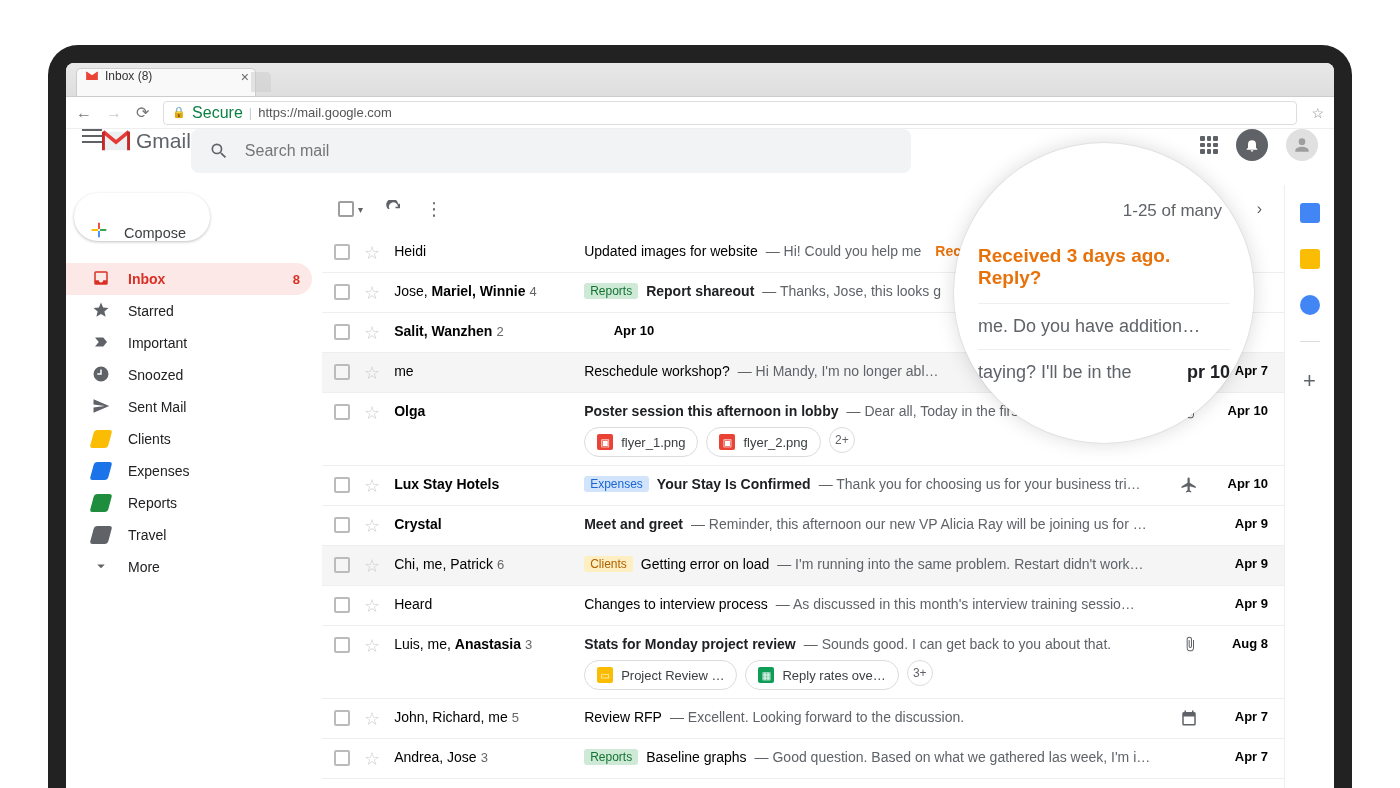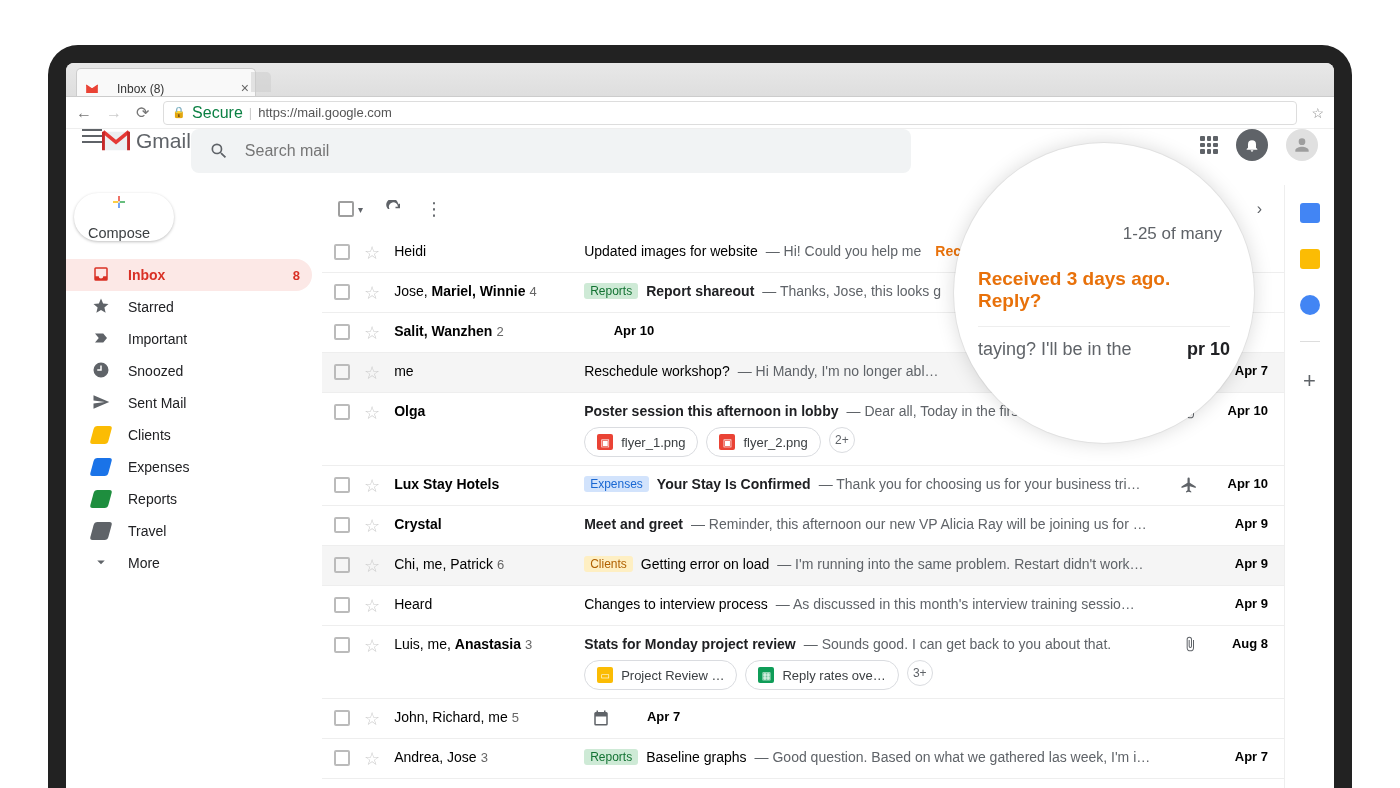--- a/index.html
+++ b/index.html
@@ -3,21 +3,21 @@
 <meta charset="utf-8">
 <style>
   * { box-sizing: border-box; margin: 0; padding: 0; }
   body { font-family: 'Helvetica Neue', Arial, sans-serif; background: #fff; overflow: hidden; height: 788px; width: 1400px; }
 
   .device-frame { position: absolute; top: 45px; left: 48px; right: 48px; bottom: 0; background: #222; border-radius: 30px 30px 0 0; padding: 18px 18px 0 18px; }
   .screen { background: #fff; height: 100%; border-radius: 8px 8px 0 0; overflow: hidden; position: relative; }
 
   
   .tabstrip { height: 34px; background: linear-gradient(#e8e8e8, #dedede); display: flex; align-items: flex-end; border-bottom: 1px solid #ccc; }
-  .tab { background: #f9f9f9; height: 28px; margin-left: 10px; width: 180px; border: 1px solid #ccc; border-bottom: none; border-radius: 5px 5px 0 0; display: flex; align-items: flex-end; padding: 0 8px; font-size: 12px; color: #333; position: relative; gap: 12px; }
+  .tab { background: #f9f9f9; height: 28px; margin-left: 10px; width: 180px; border: 1px solid #ccc; border-bottom: none; border-radius: 5px 5px 0 0; display: flex; align-items: flex-start; padding: 0 8px; font-size: 12px; color: #333; position: relative; }
   .tab .favicon { width: 14px; height: 14px; margin-right: 6px; display: flex; align-items: center; justify-content: center; }
   .tab .close { position: absolute; right: 6px; color: #666; font-size: 14px; }
   .tab-ghost { width: 20px; height: 20px; background: #ccc; opacity: .5; margin-left: -5px; border-radius: 0 5px 0 0; align-self: flex-end; margin-bottom: 4px; }
 
   .addrbar { height: 32px; display: flex; align-items: center; padding: 0 10px; gap: 14px; border-bottom: 1px solid #eee; }
   .nav-icon { color: #777; font-size: 16px; }
   .nav-icon.disabled { color: #ccc; }
   .omnibox { flex: 1; height: 24px; border: 1px solid #ddd; border-radius: 4px; display: flex; align-items: center; padding: 0 8px; font-size: 13px; gap: 6px; }
   .lock { color: #0b8043; font-size: 11px; }
   .secure-text { color: #0b8043; font-size: 16px; }
@@ -35,21 +35,21 @@
   .header-right { margin-left: auto; display: flex; align-items: center; gap: 18px; }
   .apps-grid { width: 18px; height: 18px; display: grid; grid-template-columns: repeat(3,1fr); gap: 2px; }
   .apps-grid span { background: #5f6368; border-radius: 1px; }
   .bell-circle { width: 32px; height: 32px; background: #5f6368; border-radius: 50%; display: flex; align-items: center; justify-content: center; color: #fff; }
   .avatar { width: 32px; height: 32px; background: #e0e0e0; border-radius: 50%; display: flex; align-items: center; justify-content: center; }
   .avatar svg { width: 20px; height: 20px; fill: #9e9e9e; }
 
   
   .gmail-body { display: flex; height: calc(100% - 122px); }
   .sidebar { width: 256px; padding-top: 8px; }
-  .compose-btn { display: inline-flex; align-items: center; gap: 14px; height: 48px; padding: 0 24px 0 14px; margin-left: 8px; border-radius: 24px; box-shadow: 0 1px 3px rgba(0,0,0,.25); background: #fff; font-size: 14.5px; color: #3c4043; cursor: pointer; flex-direction: column; }
+  .compose-btn { display: inline-flex; align-items: flex-end; gap: 14px; height: 48px; padding: 0 24px 0 14px; margin-left: 8px; border-radius: 24px; box-shadow: 0 1px 3px rgba(0,0,0,.25); background: #fff; font-size: 14.5px; color: #3c4043; cursor: pointer; }
   .plus-icon { width: 22px; height: 22px; }
   .nav { margin-top: 18px; }
   .nav-item { display: flex; align-items: center; height: 32px; padding: 0 12px 0 26px; gap: 18px; font-size: 14px; color: #202124; cursor: pointer; border-radius: 0 16px 16px 0; margin-right: 10px; }
   .nav-item.active { background: #fce8e6; color: #d93025; font-weight: 600; }
   .nav-item .nav-count { margin-left: auto; font-size: 13px; }
   .nav-item svg, .nav-item .label-dot { width: 18px; height: 18px; flex-shrink: 0; }
   .label-dot { border-radius: 3px; transform: skewX(-15deg); }
 
   .mail-area { flex: 1; border-left: 0; display: flex; }
   .mail-main { flex: 1; }
@@ -399,20 +399,26 @@
                   <svg width="16" height="16" viewBox="0 0 24 24" fill="#5f6368">
                     <path d="M16.5 6v11.5a4 4 0 01-8 0V5a2.5 2.5 0 015 0v10.5a1 1 0 01-2 0V6H10v9.5a2.5 2.5 0 005 0V5a4 4 0 00-8 0v12.5a5.5 5.5 0 0011 0V6z"></path>
                   </svg>
                 </div>
                 <div class="row-date">Aug 8</div>
               </div>
               <div class="email-row">
                 <div class="row-check"></div>
                 <div class="row-star">☆</div>
                 <div class="row-sender">John, Richard, me<span class="count">5</span></div>
+                <div class="row-body">
+                  <div class="row-line">
+                    <span class="">Review RFP</span>
+                    <span class="row-snippet"> — Excellent. Looking forward to the discussion.</span>
+                  </div>
+                </div>
                 <div class="row-icons">
                   <svg width="18" height="18" viewBox="0 0 24 24" fill="#5f6368">
                     <path d="M19 4h-1V2h-2v2H8V2H6v2H5a2 2 0 00-2 2v14a2 2 0 002 2h14a2 2 0 002-2V6a2 2 0 00-2-2zm0 16H5V10h14z"></path>
                   </svg>
                 </div>
                 <div class="row-date">Apr 7</div>
               </div>
               <div class="email-row">
                 <div class="row-check"></div>
                 <div class="row-star">☆</div>
@@ -435,20 +441,21 @@
         <div class="sp-icon" style="background:#4285F4;border-radius:50%"></div>
         <div class="sp-divider"></div>
         <div class="sp-plus">+</div>
       </div>
     </div>
   </div>
 
   <div class="magnifier">
     <div class="mag-page">1-25 of many</div>
     <div class="mag-nudge">Received 3 days ago. Reply?</div>
+    <div class="mag-line">me. Do you have addition…</div>
     <div class="mag-line" style="display:flex;justify-content:space-between;border:none">
       <span>taying? I'll be in the</span>
       <span style="color:#202124;font-weight:700">pr 10</span>
     </div>
   </div>
 
 </div>
 </div>
 
 </body></html>

